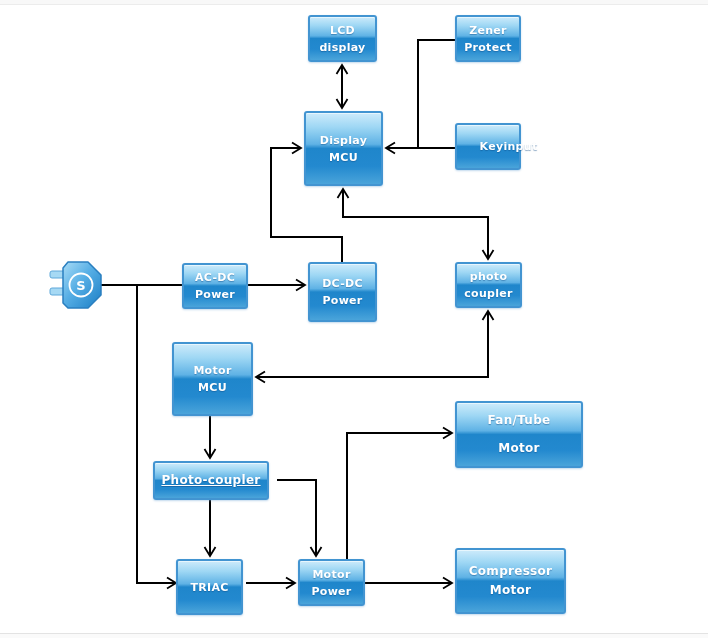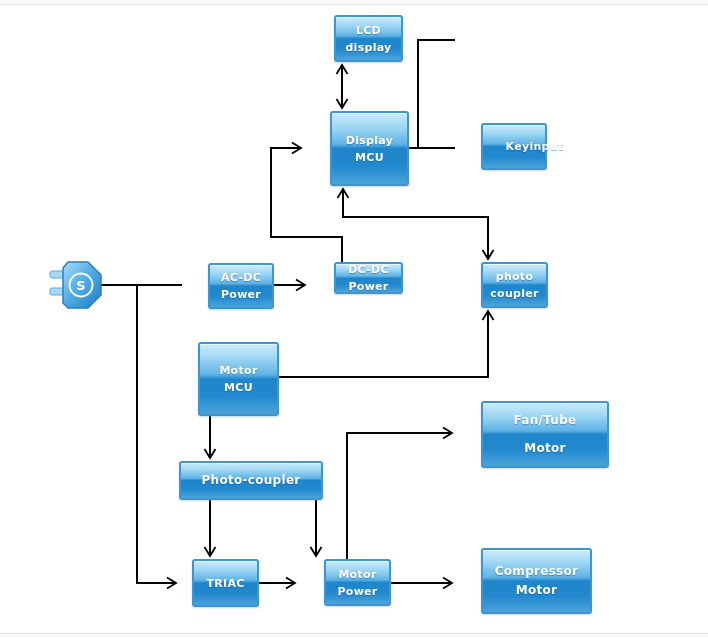--- a/index.html
+++ b/index.html
@@ -18,21 +18,20 @@
   #wires{position:absolute;left:0;top:0;}
   .box{
     position:absolute;box-sizing:border-box;
     display:flex;flex-direction:column;align-items:center;justify-content:center;
     color:#ffffff;font-weight:bold;font-size:11px;letter-spacing:0.3px;
     text-align:center;text-shadow:0 1px 1px rgba(10,70,130,0.45);
     background:linear-gradient(180deg,#cdebfb 0%,#9ed7f4 20%,#5fb2e5 44%,#1f86cb 50%,#2389cf 75%,#4aa4da 100%);
     border:2px solid #4294d1;border-radius:3px;
     box-shadow:0 1px 2px rgba(120,170,215,0.45), inset 0 1px 0 rgba(255,255,255,0.55);
     z-index:2;
-    margin-left:26px;
   }
   .box span{line-height:17px;display:block;}
   .box.lg{font-size:12px;}
   .box.lg span{line-height:19px;}
   path.wire{stroke:#000000;stroke-width:2;fill:none;}
 </style>
 </head>
 <body>
 
 <div id="canvas">
@@ -74,55 +73,59 @@
       <circle cx="81" cy="285" r="11.5" fill="none" stroke="#ffffff" stroke-width="1.8"></circle>
       <text x="81" y="290" text-anchor="middle" font-size="13" font-weight="bold" fill="#ffffff" font-family="DejaVu Sans, Liberation Sans, sans-serif">S</text>
     </g>
   </svg>
 
   <div class="box" style="left:308px;top:15px;width:69px;height:47px;">
     <span>LCD</span>
     <span>display</span>
   </div>
 
+  <div class="box" style="left:455px;top:15px;width:66px;height:47px;">
+    <span>Zener</span>
+    <span>Protect</span>
+  </div>
 
   <div class="box" style="left:304px;top:111px;width:79px;height:75px;">
     <span>Display</span>
     <span>MCU</span>
   </div>
 
   <div class="box" style="left:455px;top:123px;width:66px;height:47px;padding-left:41px;">
     <span>Keyinput</span>
   </div>
 
   <div class="box" style="left:182px;top:263px;width:66px;height:46px;justify-content:center;">
     <span>AC-DC</span>
     <span>Power</span>
   </div>
 
-  <div class="box" style="left:308px;top:262px;width:69px;height:32px;">
+  <div class="box" style="left:308px;top:262px;width:69px;height:60px;">
     <span>DC-DC</span>
     <span>Power</span>
   </div>
 
   <div class="box" style="left:455px;top:262px;width:67px;height:46px;align-items:center;">
     <span>photo</span>
     <span>coupler</span>
   </div>
 
   <div class="box" style="left:172px;top:342px;width:81px;height:74px;">
     <span>Motor</span>
     <span>MCU</span>
   </div>
 
-  <div class="box" style="left:153px;top:461px;width:144px;height:39px;font-size:12px;">
+  <div class="box" style="left:153px;top:461px;width:116px;height:39px;font-size:12px;text-decoration:underline;">
     <span>Photo-coupler</span>
   </div>
 
-  <div class="box" style="left:166px;top:559px;width:67px;height:48px;">
+  <div class="box" style="left:176px;top:559px;width:67px;height:56px;">
     <span>TRIAC</span>
   </div>
 
   <div class="box" style="left:298px;top:559px;width:67px;height:47px;">
     <span>Motor</span>
     <span>Power</span>
   </div>
 
   <div class="box lg" style="left:455px;top:401px;width:128px;height:67px;gap:9px;">
     <span>Fan/Tube</span>

